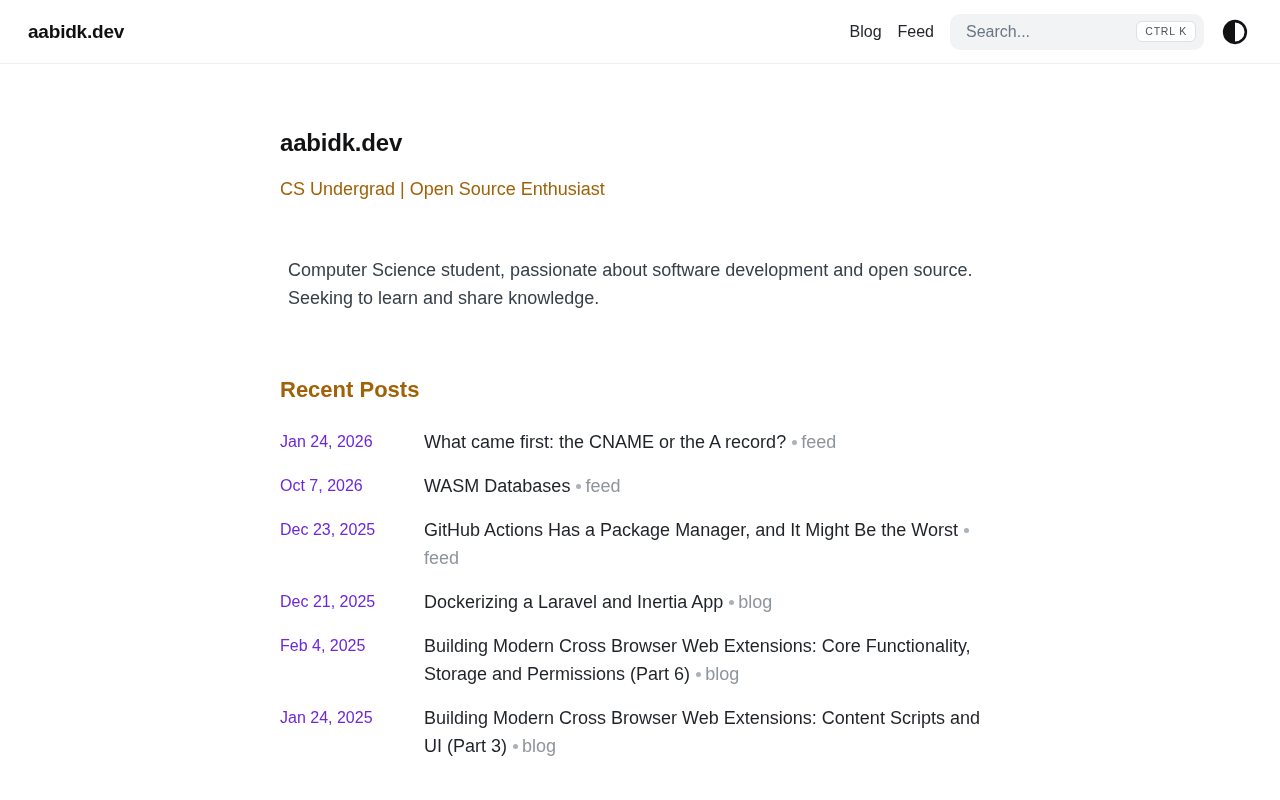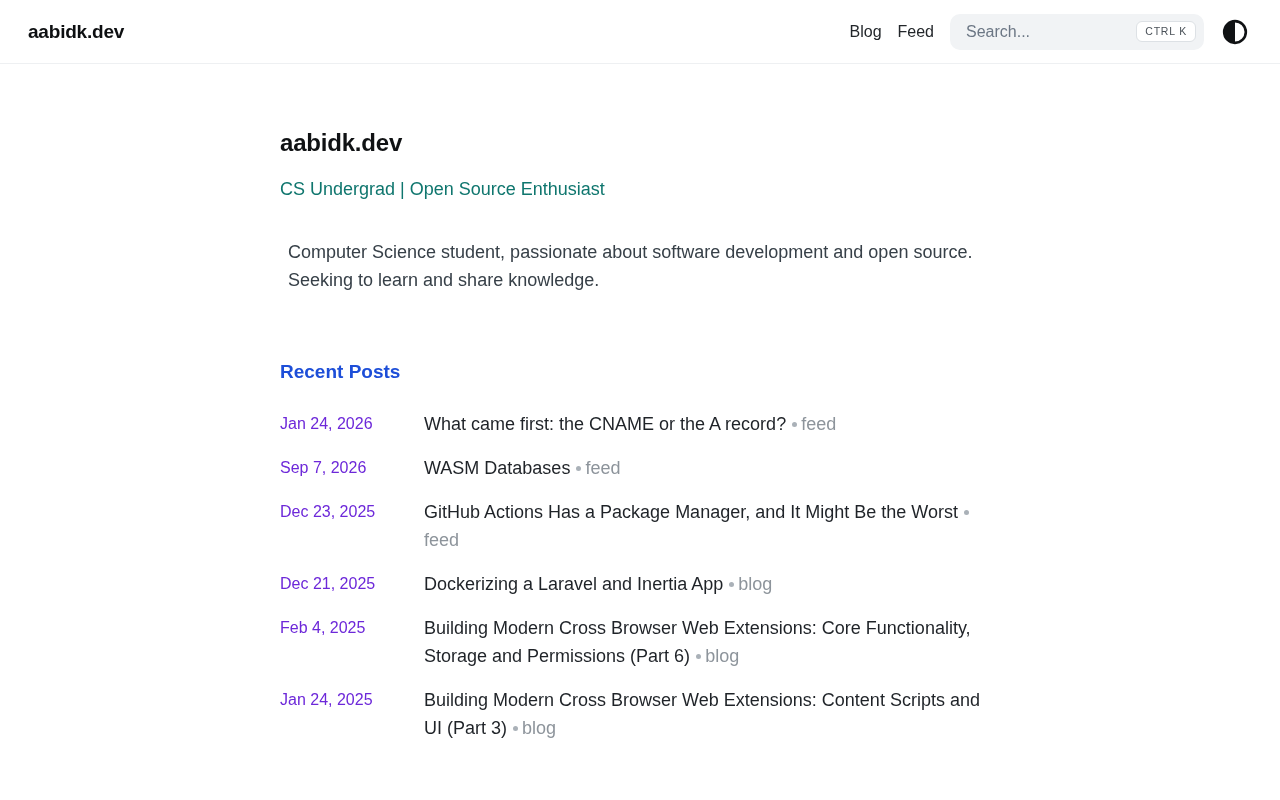--- a/index.html
+++ b/index.html
@@ -88,39 +88,39 @@
   }
   .page-title {
     margin: 0 0 16px 0;
     font-size: 24px;
     line-height: 32px;
     font-weight: 700;
     color: #101214;
     letter-spacing: -0.2px;
   }
   .subtitle {
-    margin: 0 0 35px 0;
+    margin: 0 0 53px 0;
     font-size: 18px;
     line-height: 28px;
-    color: #0f766e;
+    color: #a16207;
   }
   .bio {
     margin: 0 0 68px 0;
     font-size: 18px;
     line-height: 28px;
     color: #374048;
   }
   .bio span { display: block; margin-left: 8px; }
 
   .section-heading {
     margin: 0 0 28px 0;
-    font-size: 19px;
+    font-size: 22px;
     line-height: 20px;
     font-weight: 700;
-    color: #1d4ed8;
+    color: #a16207;
   }
 
   .post-list {
     list-style: none;
     margin: 0;
     padding: 0;
   }
   .post-row {
     display: grid;
     grid-template-columns: 144px 1fr;
@@ -177,21 +177,21 @@
 
   <section>
     <h2 class="section-heading">Recent Posts</h2>
     <ul class="post-list">
   <li class="post-row">
     <span class="post-date">Jan 24, 2026</span>
     <span class="post-main"><a class="post-title" href="#">What came first: the CNAME or the A record?</a><span class="dot"></span><a class="post-tag" href="#">feed</a></span>
   </li>
 
   <li class="post-row">
-    <span class="post-date">Sep 7, 2026</span>
+    <span class="post-date">Oct 7, 2026</span>
     <span class="post-main"><a class="post-title" href="#">WASM Databases</a><span class="dot"></span><a class="post-tag" href="#">feed</a></span>
   </li>
 
   <li class="post-row">
     <span class="post-date">Dec 23, 2025</span>
     <span class="post-main"><a class="post-title" href="#">GitHub Actions Has a Package Manager, and It Might Be the Worst</a><span class="dot"></span><a class="post-tag" href="#">feed</a></span>
   </li>
 
   <li class="post-row">
     <span class="post-date">Dec 21, 2025</span>

